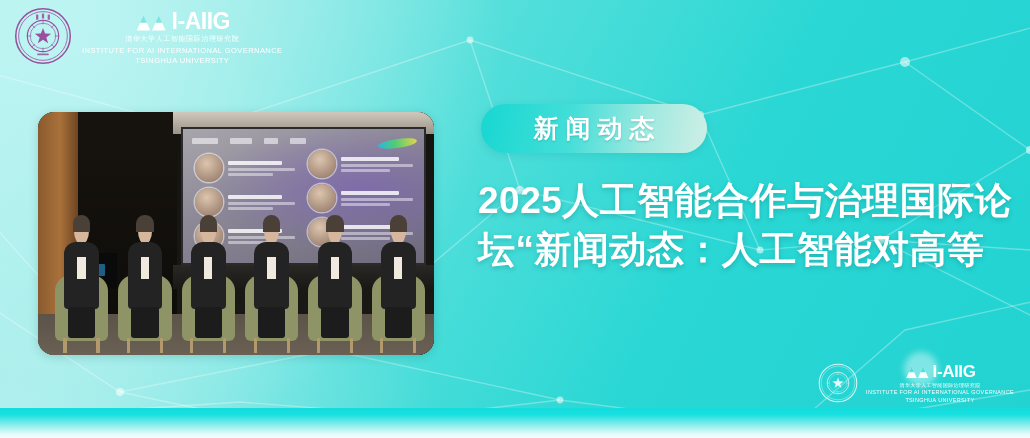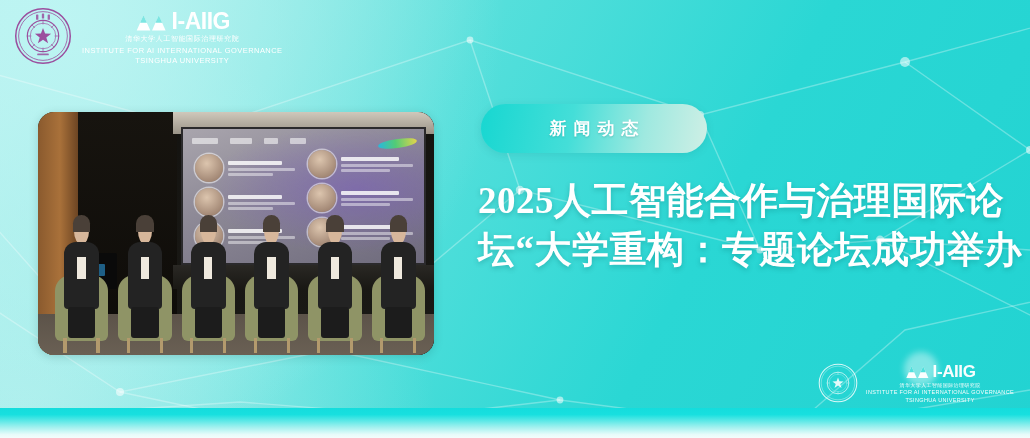--- a/index.html
+++ b/index.html
@@ -128,31 +128,31 @@
   
   .badge {
     position:absolute; left:481px; top:104px;
     width:226px; height:49px; border-radius:25px;
     background:linear-gradient(100deg,#17d7d1 0%, #44ded8 40%, #9fe9e0 72%, #cfefe5 100%);
     display:flex; align-items:center; justify-content:center;
     box-shadow:0 2px 8px rgba(0,90,90,.12);
   }
   .badge span {
     font-family:"DejaVu Sans", sans-serif;
-    font-size:17px; font-weight:bold; color:#ffffff;
+    font-size:25px; font-weight:bold; color:#ffffff;
     letter-spacing:7px; text-indent:7px;
     text-shadow:0 1px 2px rgba(0,90,90,.25);
   }
 
   
   .headline {
     position:absolute; left:478px; top:176px; width:548px;
   }
   .headline .ln {
-    font-family:Liberation Serif, serif;
+    font-family:Liberation Sans, sans-serif;
     font-size:37px; font-weight:bold; color:#ffffff;
     line-height:49px; letter-spacing:.5px; white-space:nowrap;
     text-shadow:0 2px 5px rgba(0,95,95,.30);
   }
 
   
   .footer-logo {
     position:absolute; right:16px; bottom:34px;
     display:flex; align-items:center; gap:8px; opacity:.97;
   }
@@ -382,21 +382,21 @@
       </div>
     </div>
   </div>
 
   <div class="badge">
     <span>新闻动态</span>
   </div>
 
   <div class="headline">
     <div class="ln">2025人工智能合作与治理国际论</div>
-    <div class="ln">坛“大学重构：专题论坛成功举办</div>
+    <div class="ln">坛“新闻动态：人工智能对高等</div>
   </div>
 
   <div class="halo"></div>
   <div class="footer-logo">
     <svg class="seal" viewBox="0 0 100 100">
       <circle cx="50" cy="50" r="47" fill="none" stroke="#ffffff" stroke-width="2.6" opacity=".85"></circle>
       <circle cx="50" cy="50" r="42" fill="none" stroke="#ffffff" stroke-width="1.3" opacity=".7"></circle>
       <circle cx="50" cy="50" r="27" fill="none" stroke="#ffffff" stroke-width="2" opacity=".85"></circle>
       <circle cx="50" cy="50" r="22" fill="none" stroke="#ffffff" stroke-width="1" opacity=".6"></circle>
       <polygon points="50,36 53.6,45.8 64,46 55.7,52.4 58.8,62.4 50,56.4 41.2,62.4 44.3,52.4 36,46 46.4,45.8" fill="#ffffff" opacity=".9"></polygon>

